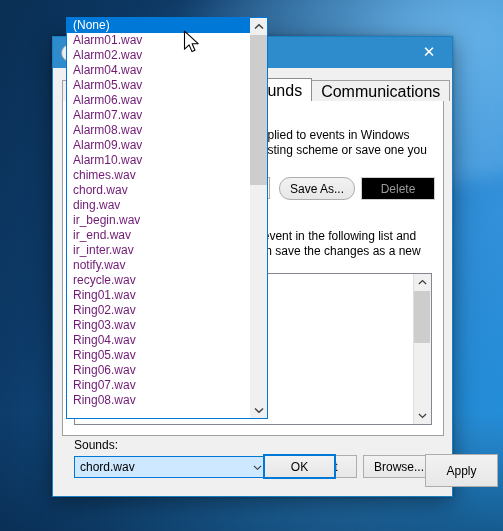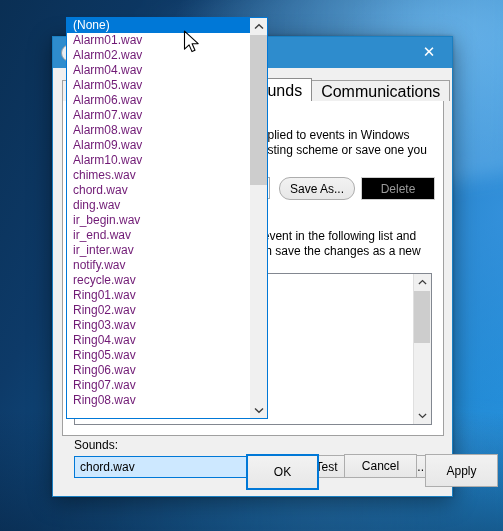--- a/index.html
+++ b/index.html
@@ -267,21 +267,21 @@
     border-bottom: 5px solid transparent;
     margin-right: 3px;
   }
 
   #dialog-footer {
     position: absolute;
     left: 0; right: 0;
     bottom: 0;
     height: 53px;
   }
-  #btn-ok     { position: absolute; left: 193px; top: 11px; width: 73px; height: 36px; }
+  #btn-ok     { position: absolute; left: 210px; top: 11px; width: 73px; height: 25px; }
   #btn-cancel { position: absolute; left: 291px; top: 11px; width: 73px; height: 24px; }
   #btn-apply  { position: absolute; left: 372px; top: 11px; width: 73px; height: 33px; }
 
   
   #dropdown-popup {
     position: absolute;
     left: 66px;
     top: 17px;
     width: 202px;
     height: 402px;
@@ -420,21 +420,20 @@
 
     <div class="btn" id="btn-test">
       <span class="play-tri"></span>
       <span>Test</span>
     </div>
     <div class="btn" id="btn-browse">Browse...</div>
   </div>
 
   <div id="dialog-footer">
     <div class="btn default-btn" id="btn-ok">OK</div>
-    <div class="btn" id="btn-cancel">Cancel</div>
     <div class="btn" id="btn-apply">Apply</div>
   </div>
 </div>
 
 <div id="dropdown-popup">
   <div id="dropdown-list">
       <div class="dd-item selected">(None)</div>
       <div class="dd-item">Alarm01.wav</div>
       <div class="dd-item">Alarm02.wav</div>
       <div class="dd-item">Alarm04.wav</div>

